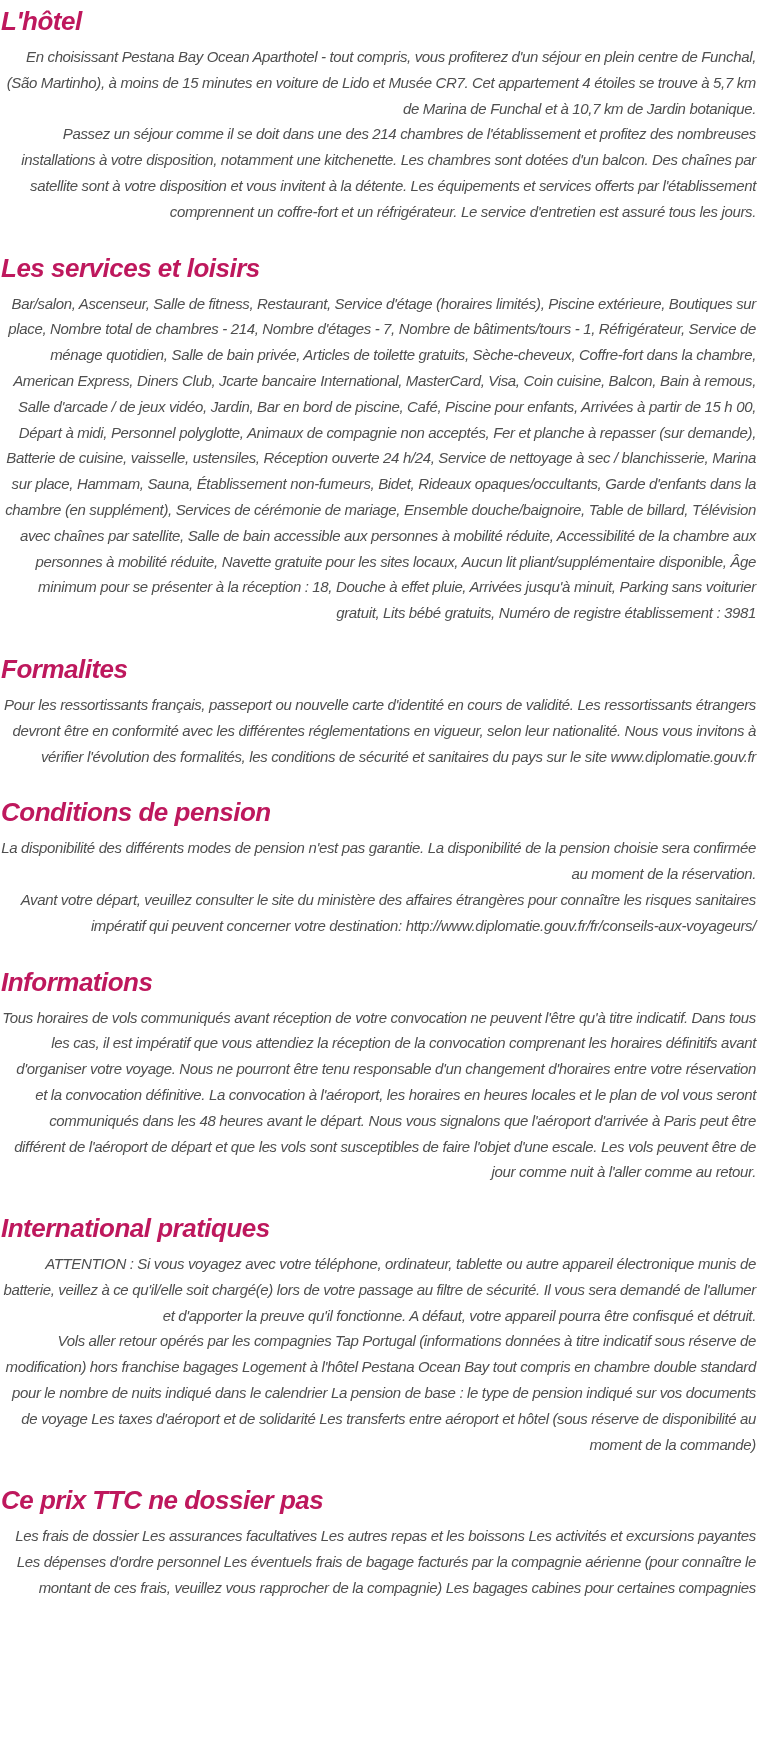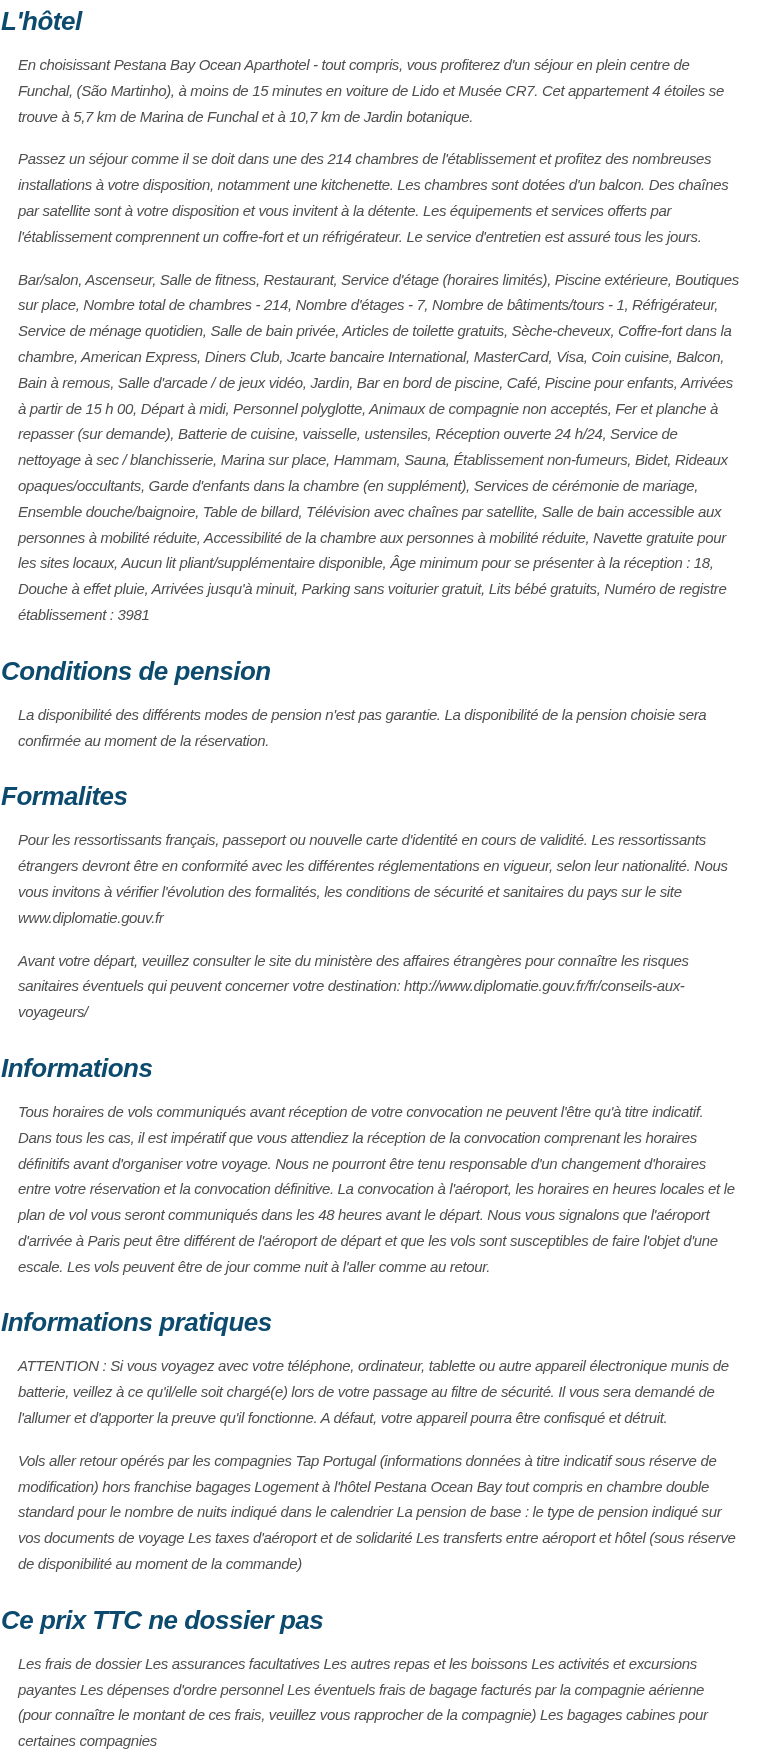--- a/index.html
+++ b/index.html
@@ -16,78 +16,79 @@
     color: #4f4f4f;
   }
   main {
     padding: 2px 2px 0 1px;
     box-sizing: border-box;
   }
   section.info-section {
     margin: 0;
   }
   .section-heading {
-    color: #0c4a6e;
+    color: #be185d;
     font-size: 26px;
     line-height: 28px;
     font-weight: 700;
     font-style: italic;
     letter-spacing: -0.5px;
     margin: 29px 0 9px 0;
   }
   section.info-section:first-of-type .section-heading {
     margin-top: 5px;
   }
   .section-body {
     font-size: 15px;
     line-height: 25.8px;
     letter-spacing: -0.35px;
-    margin: 17px;
-    text-align: left;
+    margin: 0;
+    text-align: right;
   }
 </style>
 </head>
 <body>
 
 <main>
 
     <section class="info-section">
       <h2 class="section-heading">L'hôtel</h2>
       <p class="section-body">En choisissant Pestana Bay Ocean Aparthotel - tout compris, vous profiterez d'un séjour en plein centre de Funchal, (São Martinho), à moins de 15 minutes en voiture de Lido et Musée CR7. Cet appartement 4 étoiles se trouve à 5,7 km de Marina de Funchal et à 10,7 km de Jardin botanique.</p>
     </section>
 
     <section class="info-section">
       <p class="section-body">Passez un séjour comme il se doit dans une des 214 chambres de l'établissement et profitez des nombreuses installations à votre disposition, notamment une kitchenette. Les chambres sont dotées d'un balcon. Des chaînes par satellite sont à votre disposition et vous invitent à la détente. Les équipements et services offerts par l'établissement comprennent un coffre-fort et un réfrigérateur. Le service d'entretien est assuré tous les jours.</p>
     </section>
 
     <section class="info-section">
+      <h2 class="section-heading">Les services et loisirs</h2>
       <p class="section-body">Bar/salon, Ascenseur, Salle de fitness, Restaurant, Service d'étage (horaires limités), Piscine extérieure, Boutiques sur place, Nombre total de chambres - 214, Nombre d'étages - 7, Nombre de bâtiments/tours - 1, Réfrigérateur, Service de ménage quotidien, Salle de bain privée, Articles de toilette gratuits, Sèche-cheveux, Coffre-fort dans la chambre, American Express, Diners Club, Jcarte bancaire International, MasterCard, Visa, Coin cuisine, Balcon, Bain à remous, Salle d'arcade / de jeux vidéo, Jardin, Bar en bord de piscine, Café, Piscine pour enfants, Arrivées à partir de 15 h 00, Départ à midi, Personnel polyglotte, Animaux de compagnie non acceptés, Fer et planche à repasser (sur demande), Batterie de cuisine, vaisselle, ustensiles, Réception ouverte 24 h/24, Service de nettoyage à sec / blanchisserie, Marina sur place, Hammam, Sauna, Établissement non-fumeurs, Bidet, Rideaux opaques/occultants, Garde d'enfants dans la chambre (en supplément), Services de cérémonie de mariage, Ensemble douche/baignoire, Table de billard, Télévision avec chaînes par satellite, Salle de bain accessible aux personnes à mobilité réduite, Accessibilité de la chambre aux personnes à mobilité réduite, Navette gratuite pour les sites locaux, Aucun lit pliant/supplémentaire disponible, Âge minimum pour se présenter à la réception : 18, Douche à effet pluie, Arrivées jusqu'à minuit, Parking sans voiturier gratuit, Lits bébé gratuits, Numéro de registre établissement : 3981</p>
+    </section>
+
+    <section class="info-section">
+      <h2 class="section-heading">Formalites</h2>
+      <p class="section-body">Pour les ressortissants français, passeport ou nouvelle carte d'identité en cours de validité. Les ressortissants étrangers devront être en conformité avec les différentes réglementations en vigueur, selon leur nationalité. Nous vous invitons à vérifier l'évolution des formalités, les conditions de sécurité et sanitaires du pays sur le site www.diplomatie.gouv.fr</p>
     </section>
 
     <section class="info-section">
       <h2 class="section-heading">Conditions de pension</h2>
       <p class="section-body">La disponibilité des différents modes de pension n'est pas garantie. La disponibilité de la pension choisie sera confirmée au moment de la réservation.</p>
     </section>
 
     <section class="info-section">
-      <h2 class="section-heading">Formalites</h2>
-      <p class="section-body">Pour les ressortissants français, passeport ou nouvelle carte d'identité en cours de validité. Les ressortissants étrangers devront être en conformité avec les différentes réglementations en vigueur, selon leur nationalité. Nous vous invitons à vérifier l'évolution des formalités, les conditions de sécurité et sanitaires du pays sur le site www.diplomatie.gouv.fr</p>
-    </section>
-
-    <section class="info-section">
-      <p class="section-body">Avant votre départ, veuillez consulter le site du ministère des affaires étrangères pour connaître les risques sanitaires éventuels qui peuvent concerner votre destination: http://www.diplomatie.gouv.fr/fr/conseils-aux-voyageurs/</p>
+      <p class="section-body">Avant votre départ, veuillez consulter le site du ministère des affaires étrangères pour connaître les risques sanitaires impératif qui peuvent concerner votre destination: http://www.diplomatie.gouv.fr/fr/conseils-aux-voyageurs/</p>
     </section>
 
     <section class="info-section">
       <h2 class="section-heading">Informations</h2>
       <p class="section-body">Tous horaires de vols communiqués avant réception de votre convocation ne peuvent l'être qu'à titre indicatif. Dans tous les cas, il est impératif que vous attendiez la réception de la convocation comprenant les horaires définitifs avant d'organiser votre voyage. Nous ne pourront être tenu responsable d'un changement d'horaires entre votre réservation et la convocation définitive. La convocation à l'aéroport, les horaires en heures locales et le plan de vol vous seront communiqués dans les 48 heures avant le départ. Nous vous signalons que l'aéroport d'arrivée à Paris peut être différent de l'aéroport de départ et que les vols sont susceptibles de faire l'objet d'une escale. Les vols peuvent être de jour comme nuit à l'aller comme au retour.</p>
     </section>
 
     <section class="info-section">
-      <h2 class="section-heading">Informations pratiques</h2>
+      <h2 class="section-heading">International pratiques</h2>
       <p class="section-body">ATTENTION : Si vous voyagez avec votre téléphone, ordinateur, tablette ou autre appareil électronique munis de batterie, veillez à ce qu'il/elle soit chargé(e) lors de votre passage au filtre de sécurité. Il vous sera demandé de l'allumer et d'apporter la preuve qu'il fonctionne. A défaut, votre appareil pourra être confisqué et détruit.</p>
     </section>
 
     <section class="info-section">
       <p class="section-body">Vols aller retour opérés par les compagnies Tap Portugal (informations données à titre indicatif sous réserve de modification) hors franchise bagages Logement à l'hôtel Pestana Ocean Bay tout compris en chambre double standard pour le nombre de nuits indiqué dans le calendrier La pension de base : le type de pension indiqué sur vos documents de voyage Les taxes d'aéroport et de solidarité Les transferts entre aéroport et hôtel (sous réserve de disponibilité au moment de la commande)</p>
     </section>
 
     <section class="info-section">
       <h2 class="section-heading">Ce prix TTC ne dossier pas</h2>
       <p class="section-body">Les frais de dossier Les assurances facultatives Les autres repas et les boissons Les activités et excursions payantes Les dépenses d'ordre personnel Les éventuels frais de bagage facturés par la compagnie aérienne (pour connaître le montant de ces frais, veuillez vous rapprocher de la compagnie) Les bagages cabines pour certaines compagnies</p>

